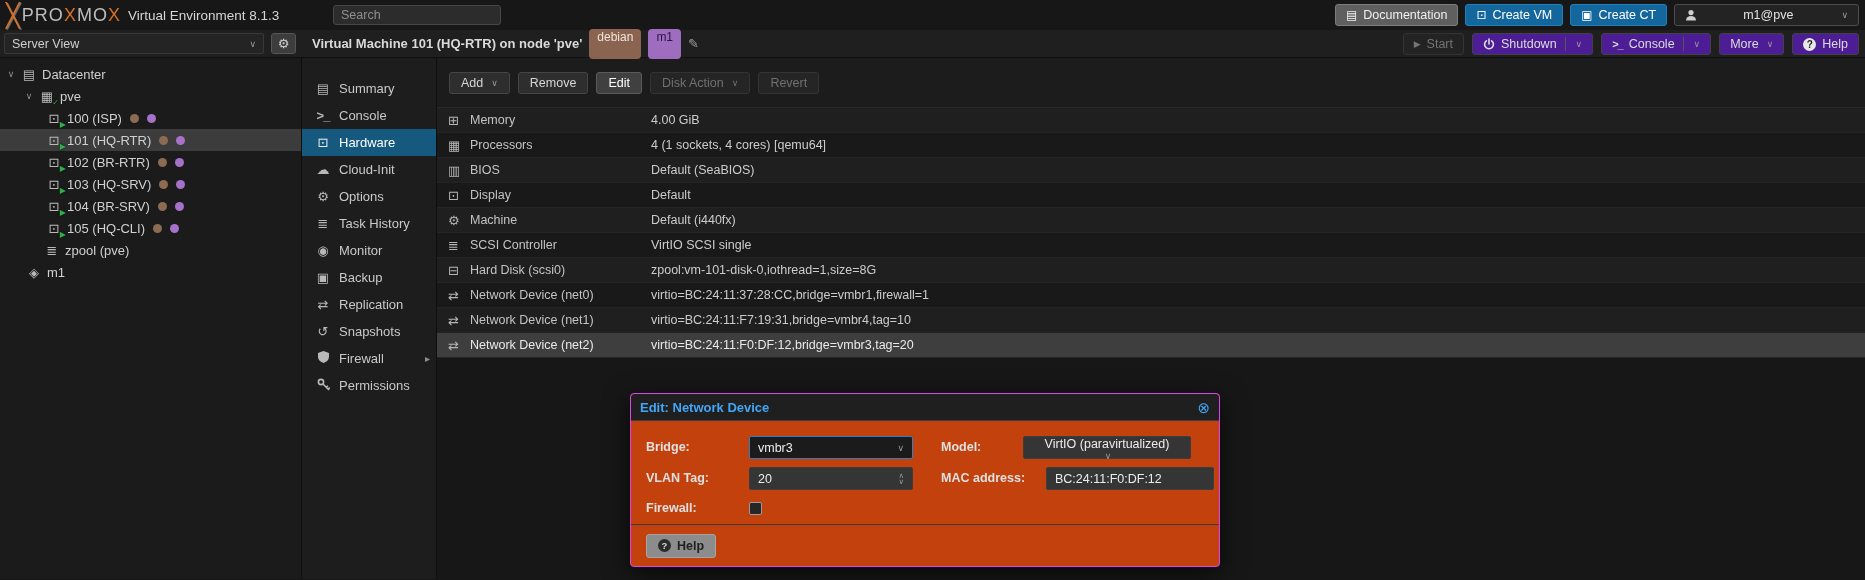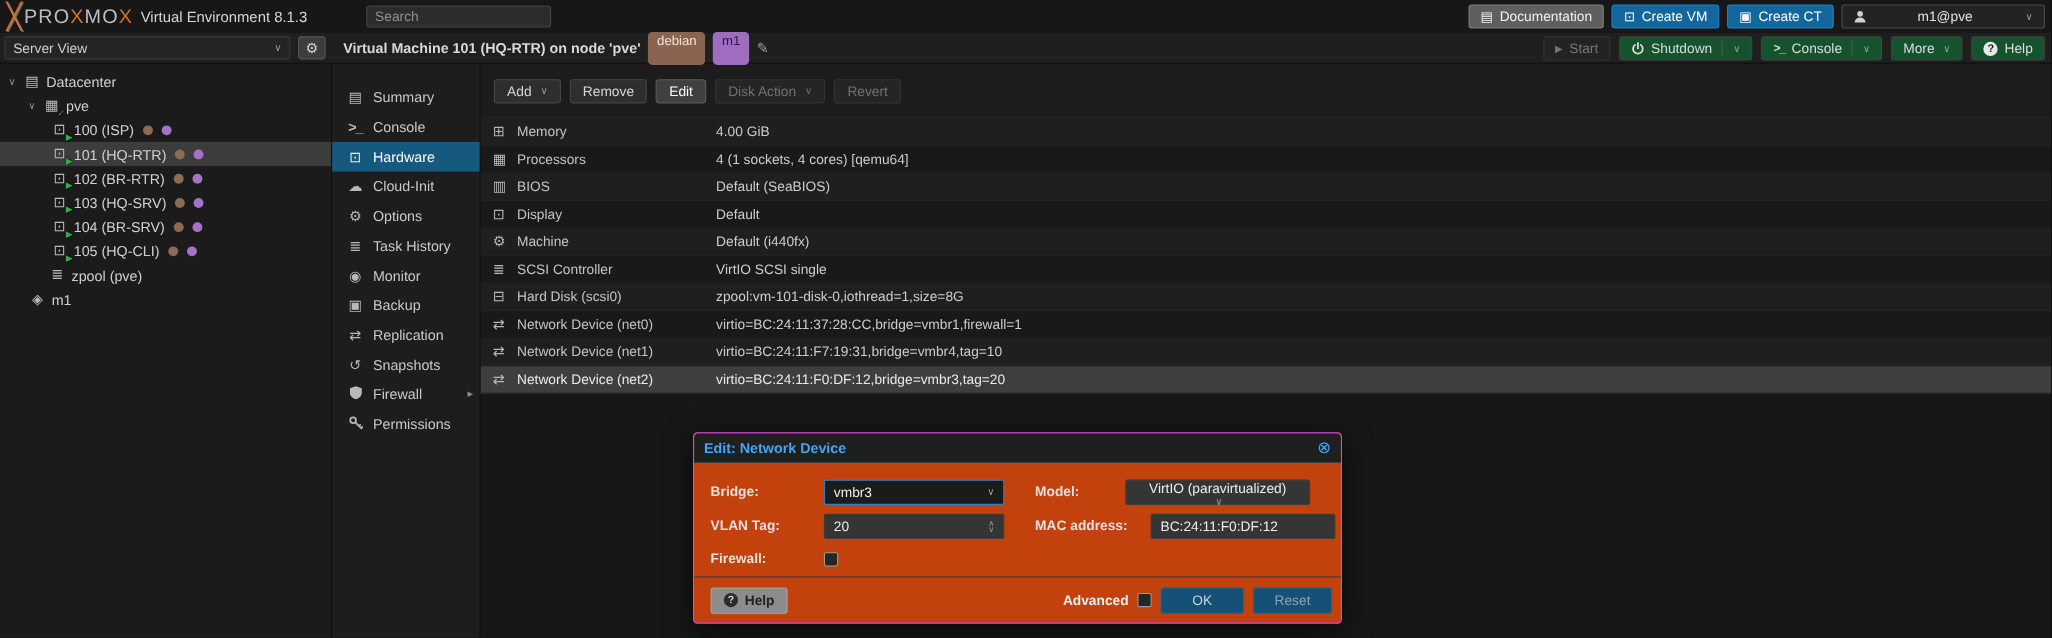--- a/index.html
+++ b/index.html
@@ -28,21 +28,21 @@
   .sb-left { width:302px; display:flex; align-items:flex-end; gap:7px; padding-left:4px; flex:none; }
   .combo { width:260px; height:21px; background:#242424; border:1px solid #383838; border-radius:2px; display:flex; align-items:center; justify-content:space-between; padding:0 7px; color:#cfcfcf; cursor:pointer; }
   .gearbtn { width:25px; height:21px; background:#3d3d3d; border:1px solid #555; border-radius:3px; color:#d2d2d2; font-size:13px; display:flex; align-items:center; justify-content:center; cursor:pointer; }
   .sb-title { display:flex; align-items:center; gap:7px; padding-left:10px; }
   .vm-title { font-weight:bold; font-size:13px; color:#dadada; }
   .tag { border-radius:4px; padding:1px 8px 15px; font-size:12px; line-height:14px; cursor:pointer; }
   .tag-debian { background:#8a6450; color:#efe3da; }
   .tag-m1 { background:#9f6dc0; color:#2e1640; }
   .pencil { color:#9e9e9e; font-size:13px; cursor:pointer; }
   .sb-actions { position:absolute; right:6px; top:3px; display:flex; gap:8px; }
-  .abtn { height:22px; display:flex; align-items:center; gap:6px; padding:0 10px; background:#14532d; border:1px solid #424242; border-radius:3px; color:#dcdcdc; font-size:12.5px; cursor:pointer; }
+  .abtn { height:22px; display:flex; align-items:center; gap:6px; padding:0 10px; background:#4c1d95; border:1px solid #424242; border-radius:3px; color:#dcdcdc; font-size:12.5px; cursor:pointer; }
   .abtn.disabled { background:#232323; border-color:#333; color:#757575; cursor:default; }
   .abtn.disabled .pl { color:#757575; }
   .abtn .pl { font-size:9px; }
   .abtn .term { font-weight:bold; font-size:11px; letter-spacing:-1px; }
   .vsep { width:1px; height:14px; background:#555; margin:0 2px; }
   .qicon { width:13px; height:13px; border-radius:50%; background:#e8e8e8; color:#1d1d1d; font-size:10px; font-weight:bold; display:flex; align-items:center; justify-content:center; }
 
   
   .main { display:flex; height:521px; }
   .tree { width:302px; flex:none; background:#1b1b1b; border-right:1px solid #0e0e0e; padding-top:5px; }
@@ -408,22 +408,16 @@
         </div>
 
       <span class="flabel" style="left:15px; top:76px;">Firewall:</span>
       <span class="cbox" style="left:118px; top:81px;"></span>
     </div>
     <div class="dlg-footer">
       <div class="helpbtn">
           <span class="qicon2">?</span>
           <span>Help</span>
         </div>
-      <div class="foot-right">
-        <span class="advlabel">Advanced</span>
-        <span class="cbox2"></span>
-        <button class="okbtn">OK</button>
-        <button class="resetbtn">Reset</button>
-      </div>
     </div>
   </div>
 
 </div>
 
 </body></html>

